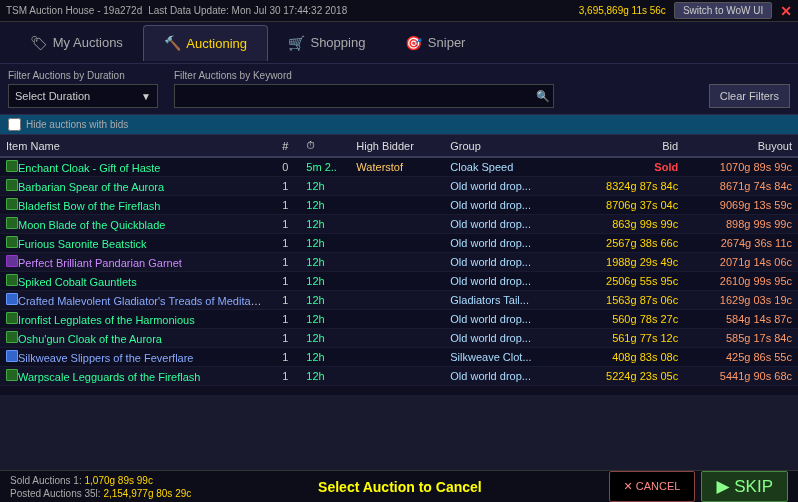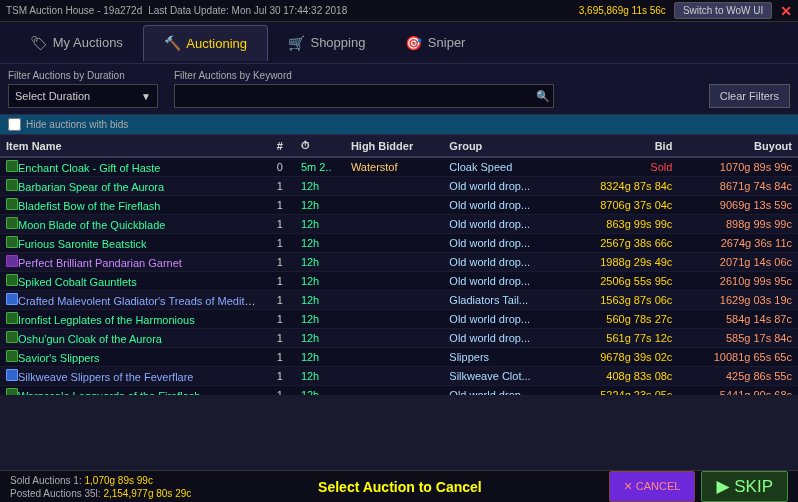--- a/index.html
+++ b/index.html
@@ -156,21 +156,21 @@
       font-size: 11px;
     }
     thead tr {
       background: #1a1a35;
       border-bottom: 2px solid #3a3a5a;
     }
     thead th {
       color: #ddd;
       padding: 4px 6px;
       text-align: left;
-      font-weight: bold;
+      font-weight: normal;
       white-space: nowrap;
       cursor: pointer;
     }
     tbody tr {
       border-bottom: 1px solid #1a1a30;
     }
     tbody tr:nth-child(odd) { background: #0e0e22; }
     tbody tr:nth-child(even) { background: #121228; }
     td {
       padding: 2px 6px;
@@ -190,21 +190,21 @@
     }
     .item-icon-box.blue { background: #3366cc; border-color: #6699ff; }
     .item-icon-box.green { background: #226622; border-color: #44aa44; }
     .item-icon-box.purple { background: #663399; border-color: #9933cc; }
     .col-num { color: #ccc; text-align: center; }
     .col-time { color: #33ff99; }
     .col-bidder { color: #ffcc66; }
     .col-group { color: #aaddff; max-width: 110px; }
     .col-bid { color: #ffd700; text-align: right; }
     .col-buyout { color: #ff9966; text-align: right; }
-    .sold-badge { color: #ff4444; font-weight: normal; }
+    .sold-badge { color: #ff4444; font-weight: bold; }
 
     
     .bottom-bar {
       position: absolute;
       bottom: 0;
       left: 0;
       right: 0;
       height: 32px;
       background: #0d0d1a;
       border-top: 1px solid #333;
@@ -225,21 +225,21 @@
       font-size: 14px;
       font-weight: bold;
       text-align: center;
       flex: 1;
     }
     .bottom-btns {
       display: flex;
       gap: 6px;
     }
     .cancel-btn {
-      background: #6d28d9;
+      background: #000000;
       border: 1px solid #884444;
       color: #ff8888;
       padding: 4px 14px;
       cursor: pointer;
       font-size: 11px;
       border-radius: 2px;
     }
     .skip-btn {
       background: #1a3a1a;
       border: 1px solid #448844;
@@ -409,29 +409,20 @@
         <tr>
           <td><span class="item-icon-box green"></span><span style="color: rgb(51, 255, 153);">Oshu'gun Cloak of the Aurora</span></td>
           <td class="col-num">1</td>
           <td class="col-time">12h</td>
           <td class="col-bidder"></td>
           <td class="col-group">Old world drop...</td>
           <td class="col-bid">561g 77s 12c</td>
           <td class="col-buyout">585g 17s 84c</td>
         </tr>
         <tr>
-          <td><span class="item-icon-box green"></span><span style="color: rgb(51, 255, 153);">Savior's Slippers</span></td>
-          <td class="col-num">1</td>
-          <td class="col-time">12h</td>
-          <td class="col-bidder"></td>
-          <td class="col-group">Slippers</td>
-          <td class="col-bid">9678g 39s 02c</td>
-          <td class="col-buyout">10081g 65s 65c</td>
-        </tr>
-        <tr>
           <td><span class="item-icon-box blue"></span><span style="color: rgb(136, 170, 255);">Silkweave Slippers of the Feverflare</span></td>
           <td class="col-num">1</td>
           <td class="col-time">12h</td>
           <td class="col-bidder"></td>
           <td class="col-group">Silkweave Clot...</td>
           <td class="col-bid">408g 83s 08c</td>
           <td class="col-buyout">425g 86s 55c</td>
         </tr>
         <tr>
           <td><span class="item-icon-box green"></span><span style="color: rgb(51, 255, 153);">Warpscale Legguards of the Fireflash</span></td>

